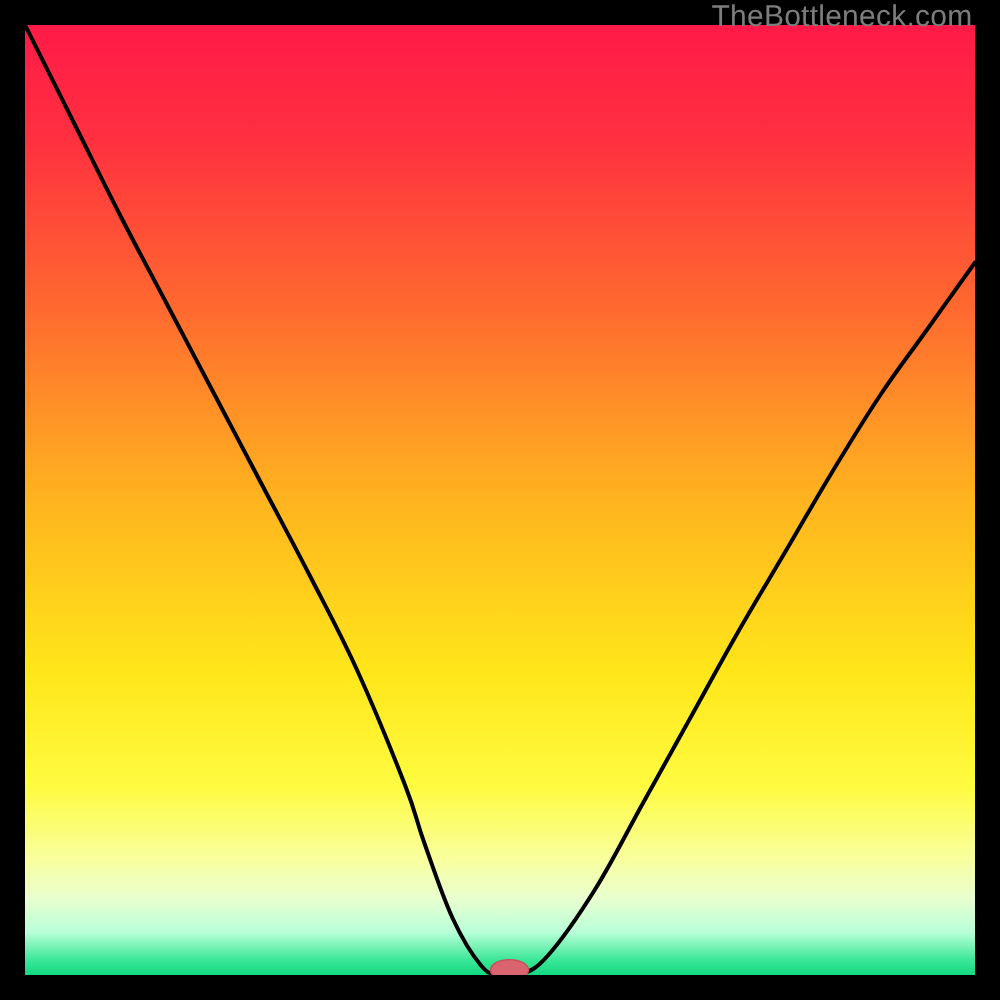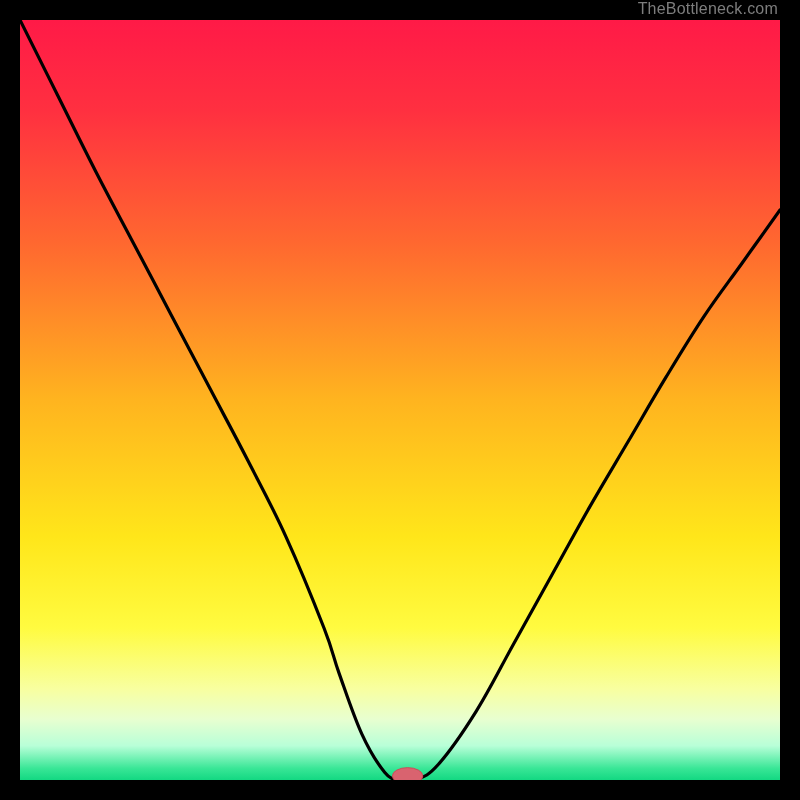--- a/index.html
+++ b/index.html
@@ -22,21 +22,21 @@
     left: 20px;
     top: 20px;
     width: 760px;
     height: 760px;
     overflow: hidden;
   }
   .watermark {
     position: absolute;
     top: 0px;
     right: 22px;
-    font-size: 16px;
+    font-size: 24px;
     color: #7d7d7d;
     font-weight: 500;
     letter-spacing: 0.2px;
     z-index: 5;
   }
   svg { display: block; }
 </style>
 </head>
 <body>
 

